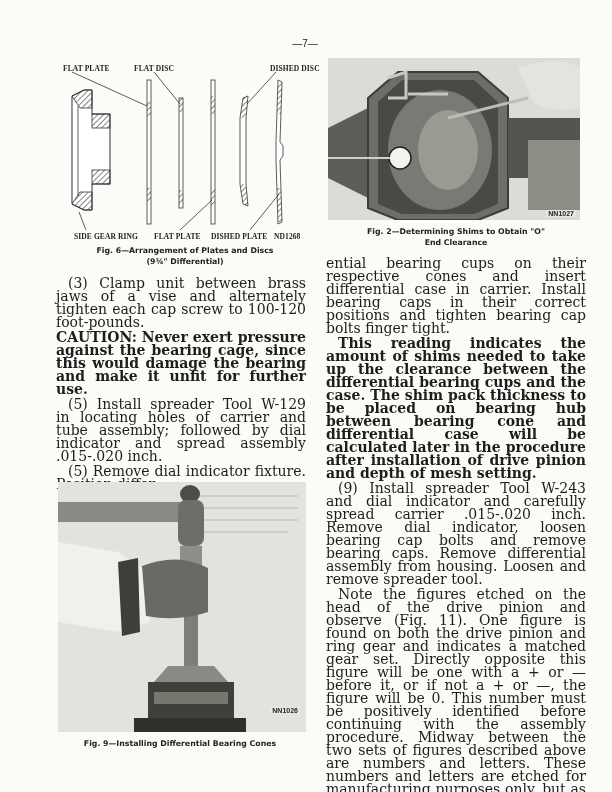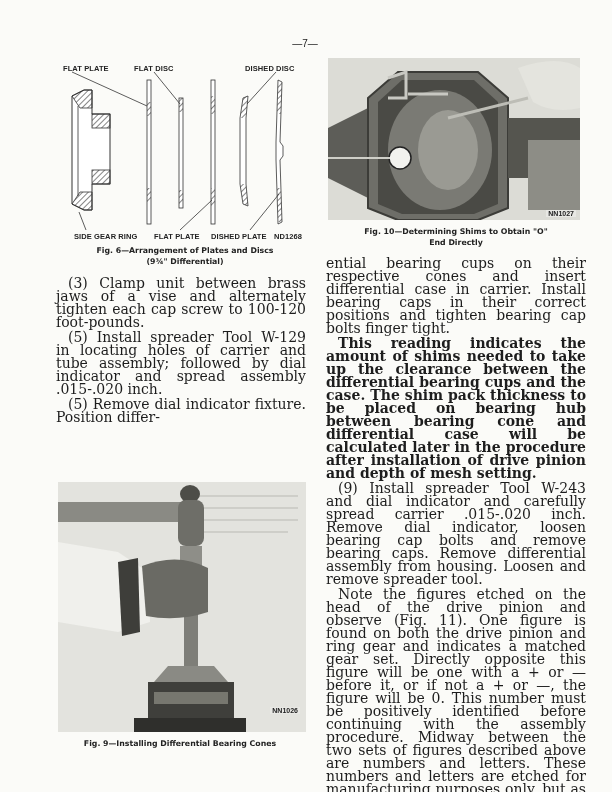--- a/index.html
+++ b/index.html
@@ -1,37 +1,37 @@
 <!DOCTYPE html>
 <html><head>
 <meta charset="utf-8">
 <style>
   html, body { margin:0; padding:0; }
   body { width:612px; height:792px; background:#fbfbf8; position:relative; overflow:hidden;
          font-family:"DejaVu Serif", serif; color:#1c1c1c; }
   .abs { position:absolute; }
   .pageno { left:290px; top:38px; font-family:"Liberation Sans", sans-serif; font-size:10px; width:30px; text-align:center; }
-  .label { font-family:Liberation Sans, sans-serif; font-size:7.5px; font-weight:bold; color:#222; white-space:nowrap; letter-spacing:0.1px; }
+  .label { font-family:Liberation Serif, serif; font-size:7.5px; font-weight:bold; color:#222; white-space:nowrap; letter-spacing:0.1px; }
   .caption { font-family:"DejaVu Sans", sans-serif; font-size:7.8px; font-weight:bold; color:#222; text-align:center; line-height:11px; }
   .body-text { font-size:14px; line-height:13px; text-align:justify; color:#1d1d1d; }
   .body-text p { margin:0 0 2px 0; text-indent:12px; }
   .body-text p.noind { text-indent:0; }
   .body-text p.bold { font-weight:bold; }
   .photo { background:#8b8b86; overflow:hidden; }
   .figno { font-family:"Liberation Sans", sans-serif; font-size:7px; font-weight:bold; color:#222; background:#e8e8e4; padding:0 2px; }
 </style>
 </head>
 <body>
 
 <div class="abs pageno">—7—</div>
 
 <div class="abs" style="left:50px;top:60px;width:270px;height:210px;">
   <div class="abs label" style="left:13px;top:4px;">FLAT PLATE</div>
   <div class="abs label" style="left:84px;top:4px;">FLAT DISC</div>
-  <div class="abs label" style="left:195px;top:4px;">DISHED DISC</div>
+  <div class="abs label" style="left:220px;top:4px;">DISHED DISC</div>
 
   <svg class="abs" style="left:0;top:0;" width="270" height="180">
     <defs>
       <pattern id="hatch" width="4" height="4" patternUnits="userSpaceOnUse" patternTransform="rotate(45)">
         <line x1="0" y1="0" x2="0" y2="4" stroke="#333" stroke-width="1.2"></line>
       </pattern>
     </defs>
 
     <g>
       <path d="M22,36 L34,30 L42,30 L42,54 L60,54 L60,124 L42,124 L42,150 L34,150 L22,144 Z" fill="#fff" stroke="#333" stroke-width="1"></path>
@@ -105,26 +105,27 @@
     <path d="M190,10 Q230,-4 252,10 L252,50 Q225,56 205,44 Z" fill="#e4e4de"></path>
     <line x1="120" y1="60" x2="200" y2="40" stroke="#bdbdb6" stroke-width="3"></line>
     <circle cx="72" cy="100" r="11" fill="#f2f2ee" stroke="#222" stroke-width="1.5"></circle>
     <line x1="0" y1="100" x2="62" y2="100" stroke="#cfcfc8" stroke-width="2"></line>
     <path d="M60,20 L78,14 L78,40 L60,40" fill="none" stroke="#c8c8c2" stroke-width="3"></path>
     <line x1="80" y1="36" x2="120" y2="36" stroke="#c8c8c2" stroke-width="3"></line>
   </svg>
   <span class="abs figno" style="right:4px;bottom:3px;">NN1027</span>
 </div>
 <div class="abs caption" style="left:336px;top:226px;width:240px;">
-  <div>Fig. 10—Determining Shims to Obtain "O"</div>
-  <div>End Directly</div>
+  <div>Fig. 2—Determining Shims to Obtain "O"</div>
+  <div>End Clearance</div>
 </div>
 
 <div class="abs body-text" style="left:56px;top:277px;width:250px;">
   <p>(3) Clamp unit between brass jaws of a vise and alternately tighten each cap screw to 100-120 foot-pounds.</p>
+  <p class="noind bold">CAUTION: Never exert pressure against the bearing cage, since this would damage the bearing and make it unfit for further use.</p>
   <p>(5) Install spreader Tool W-129 in locating holes of carrier and tube assembly; followed by dial indicator and spread assembly .015-.020 inch.</p>
   <p>(5) Remove dial indicator fixture. Position differ-</p>
 </div>
 
 <div class="abs photo" style="left:58px;top:482px;width:248px;height:250px;background:#e6e6e1;">
   <svg width="248" height="250">
     <rect x="0" y="0" width="248" height="250" fill="#e3e3de"></rect>
     <g stroke="#b9b9b3" stroke-width="1">
       <line x1="140" y1="14" x2="240" y2="14"></line>
         <line x1="140" y1="26" x2="240" y2="26"></line>

